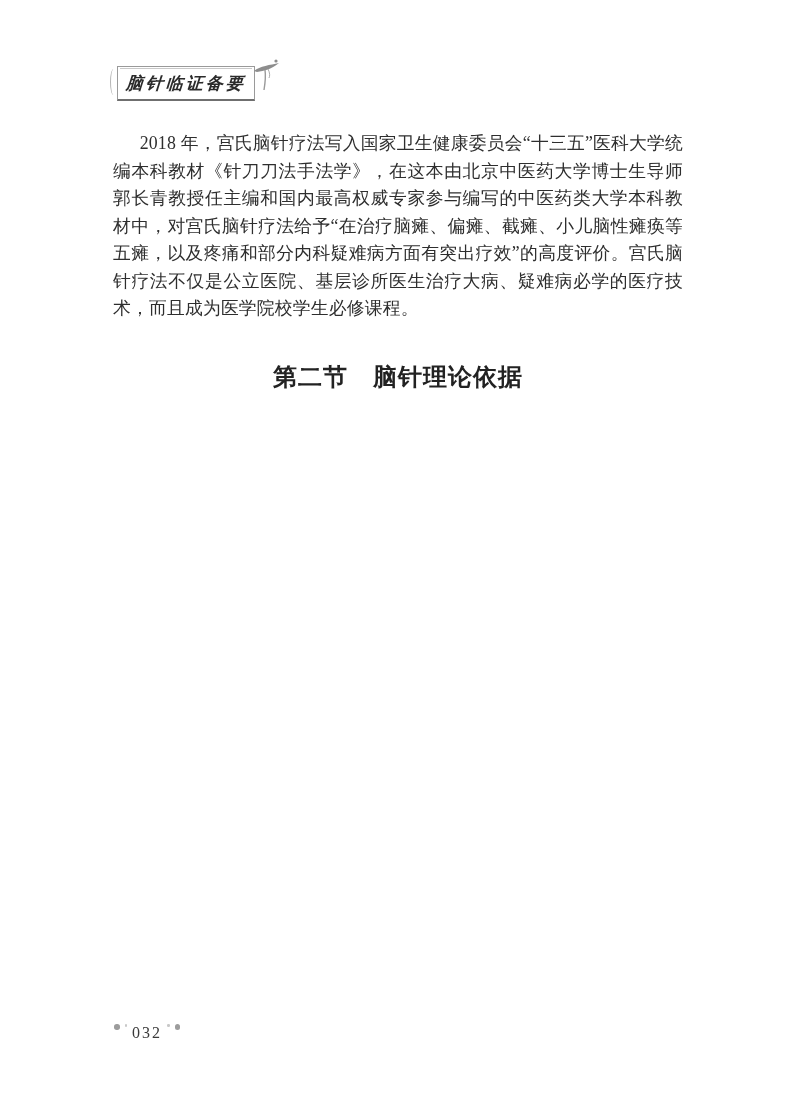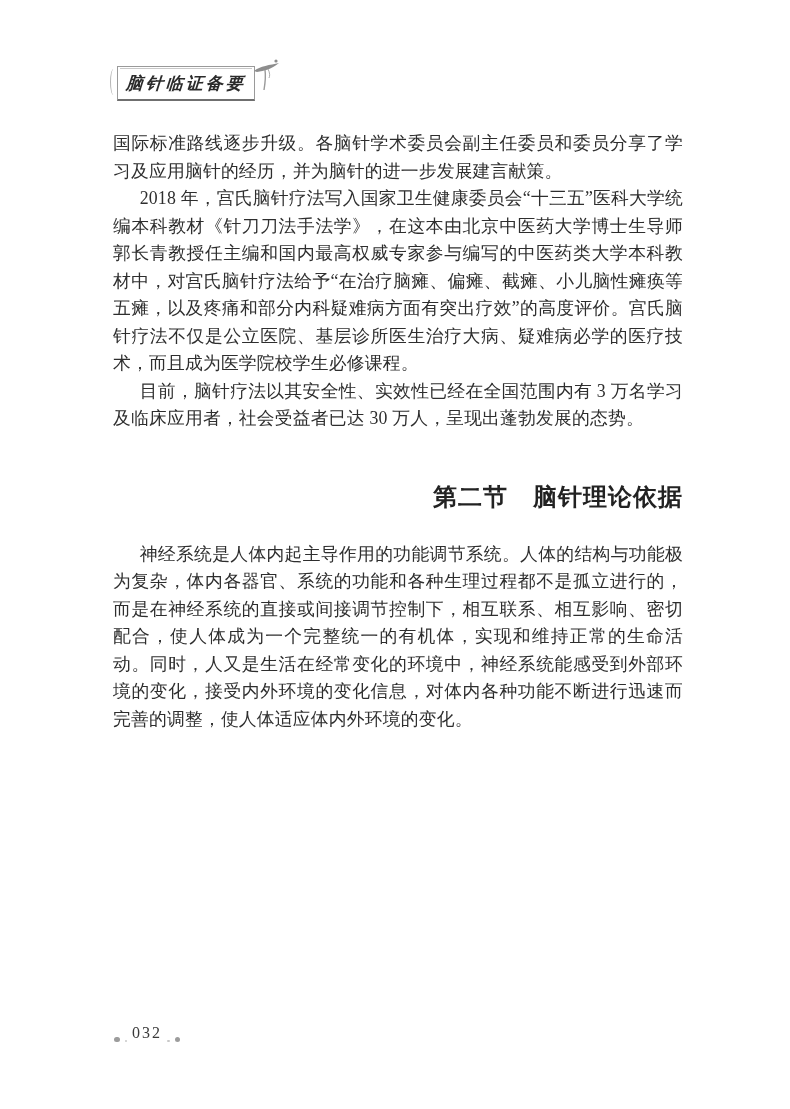--- a/index.html
+++ b/index.html
@@ -81,38 +81,38 @@
     margin: 0;
     font-size: 17.8px;
     line-height: 27.5px;
     text-align: justify;
     text-justify: inter-ideograph;
     letter-spacing: 0.2px;
   }
   .content p.para.indent { text-indent: 1.5em; }
 
   .section-heading {
-    margin: 47px 0 27px 0;
+    margin: 37px 0 27px 0;
     font-family: "Liberation Sans", "DejaVu Sans", sans-serif;
     font-weight: 700;
     font-size: 24px;
     line-height: 34px;
-    text-align: right;
+    text-align: center;
     color: #222222;
     letter-spacing: 1px;
   }
 
   
   .footer {
     position: absolute;
     left: 114px;
     top: 1024px;
     height: 18px;
     display: flex;
-    align-items: flex-end;
+    align-items: flex-start;
     gap: 5px;
   }
   .dot {
     display: inline-block;
     border-radius: 50%;
   }
   .dot.big   { width: 5.5px; height: 5.5px; background: var(--dot-big, #9c9c9c); }
   .dot.small { width: 2.5px; height: 2.5px; background: var(--dot-small, #c8c8c8); }
   .page-num {
     font-family: "Liberation Serif", "DejaVu Serif", serif;
@@ -132,29 +132,26 @@
     <svg class="brush-flourish" viewBox="0 0 30 36">
       <path d="M2 14 C 8 9, 18 8, 27 6 C 20 12, 12 14, 5 15 Z" fill="#8d8d8d"></path>
       <path d="M13 13 C 14 20, 13 27, 12 33" stroke="#9a9a9a" stroke-width="1.4" fill="none"></path>
       <path d="M16 12 C 18 16, 18 19, 17 21" stroke="#ababab" stroke-width="1" fill="none"></path>
       <circle cx="24" cy="4" r="1.6" fill="#8d8d8d"></circle>
     </svg>
   </div>
 
   <div class="content">
     <div id="paras-top">
-        <p class="para">国际标准路线逐步升级。各脑针学术委员会副主任委员和委员分享了学习及应用脑针的经历，并为脑针的进一步发展建言献策。</p>
         <p class="para indent">2018 年，宫氏脑针疗法写入国家卫生健康委员会“十三五”医科大学统编本科教材《针刀刀法手法学》，在这本由北京中医药大学博士生导师郭长青教授任主编和国内最高权威专家参与编写的中医药类大学本科教材中，对宫氏脑针疗法给予“在治疗脑瘫、偏瘫、截瘫、小儿脑性瘫痪等五瘫，以及疼痛和部分内科疑难病方面有突出疗效”的高度评价。宫氏脑针疗法不仅是公立医院、基层诊所医生治疗大病、疑难病必学的医疗技术，而且成为医学院校学生必修课程。</p>
-        <p class="para indent">目前，脑针疗法以其安全性、实效性已经在全国范围内有 3 万名学习及临床应用者，社会受益者已达 30 万人，呈现出蓬勃发展的态势。</p>
       </div>
 
     <h2 class="section-heading">第二节　脑针理论依据</h2>
 
     <div id="paras-bottom">
-        <p class="para indent">神经系统是人体内起主导作用的功能调节系统。人体的结构与功能极为复杂，体内各器官、系统的功能和各种生理过程都不是孤立进行的，而是在神经系统的直接或间接调节控制下，相互联系、相互影响、密切配合，使人体成为一个完整统一的有机体，实现和维持正常的生命活动。同时，人又是生活在经常变化的环境中，神经系统能感受到外部环境的变化，接受内外环境的变化信息，对体内各种功能不断进行迅速而完善的调整，使人体适应体内外环境的变化。</p>
       </div>
   </div>
 
   <div class="footer">
     <span class="dot big"></span>
     <span class="dot small"></span>
     <span class="page-num">032</span>
     <span class="dot small"></span>
     <span class="dot big"></span>
   </div>

